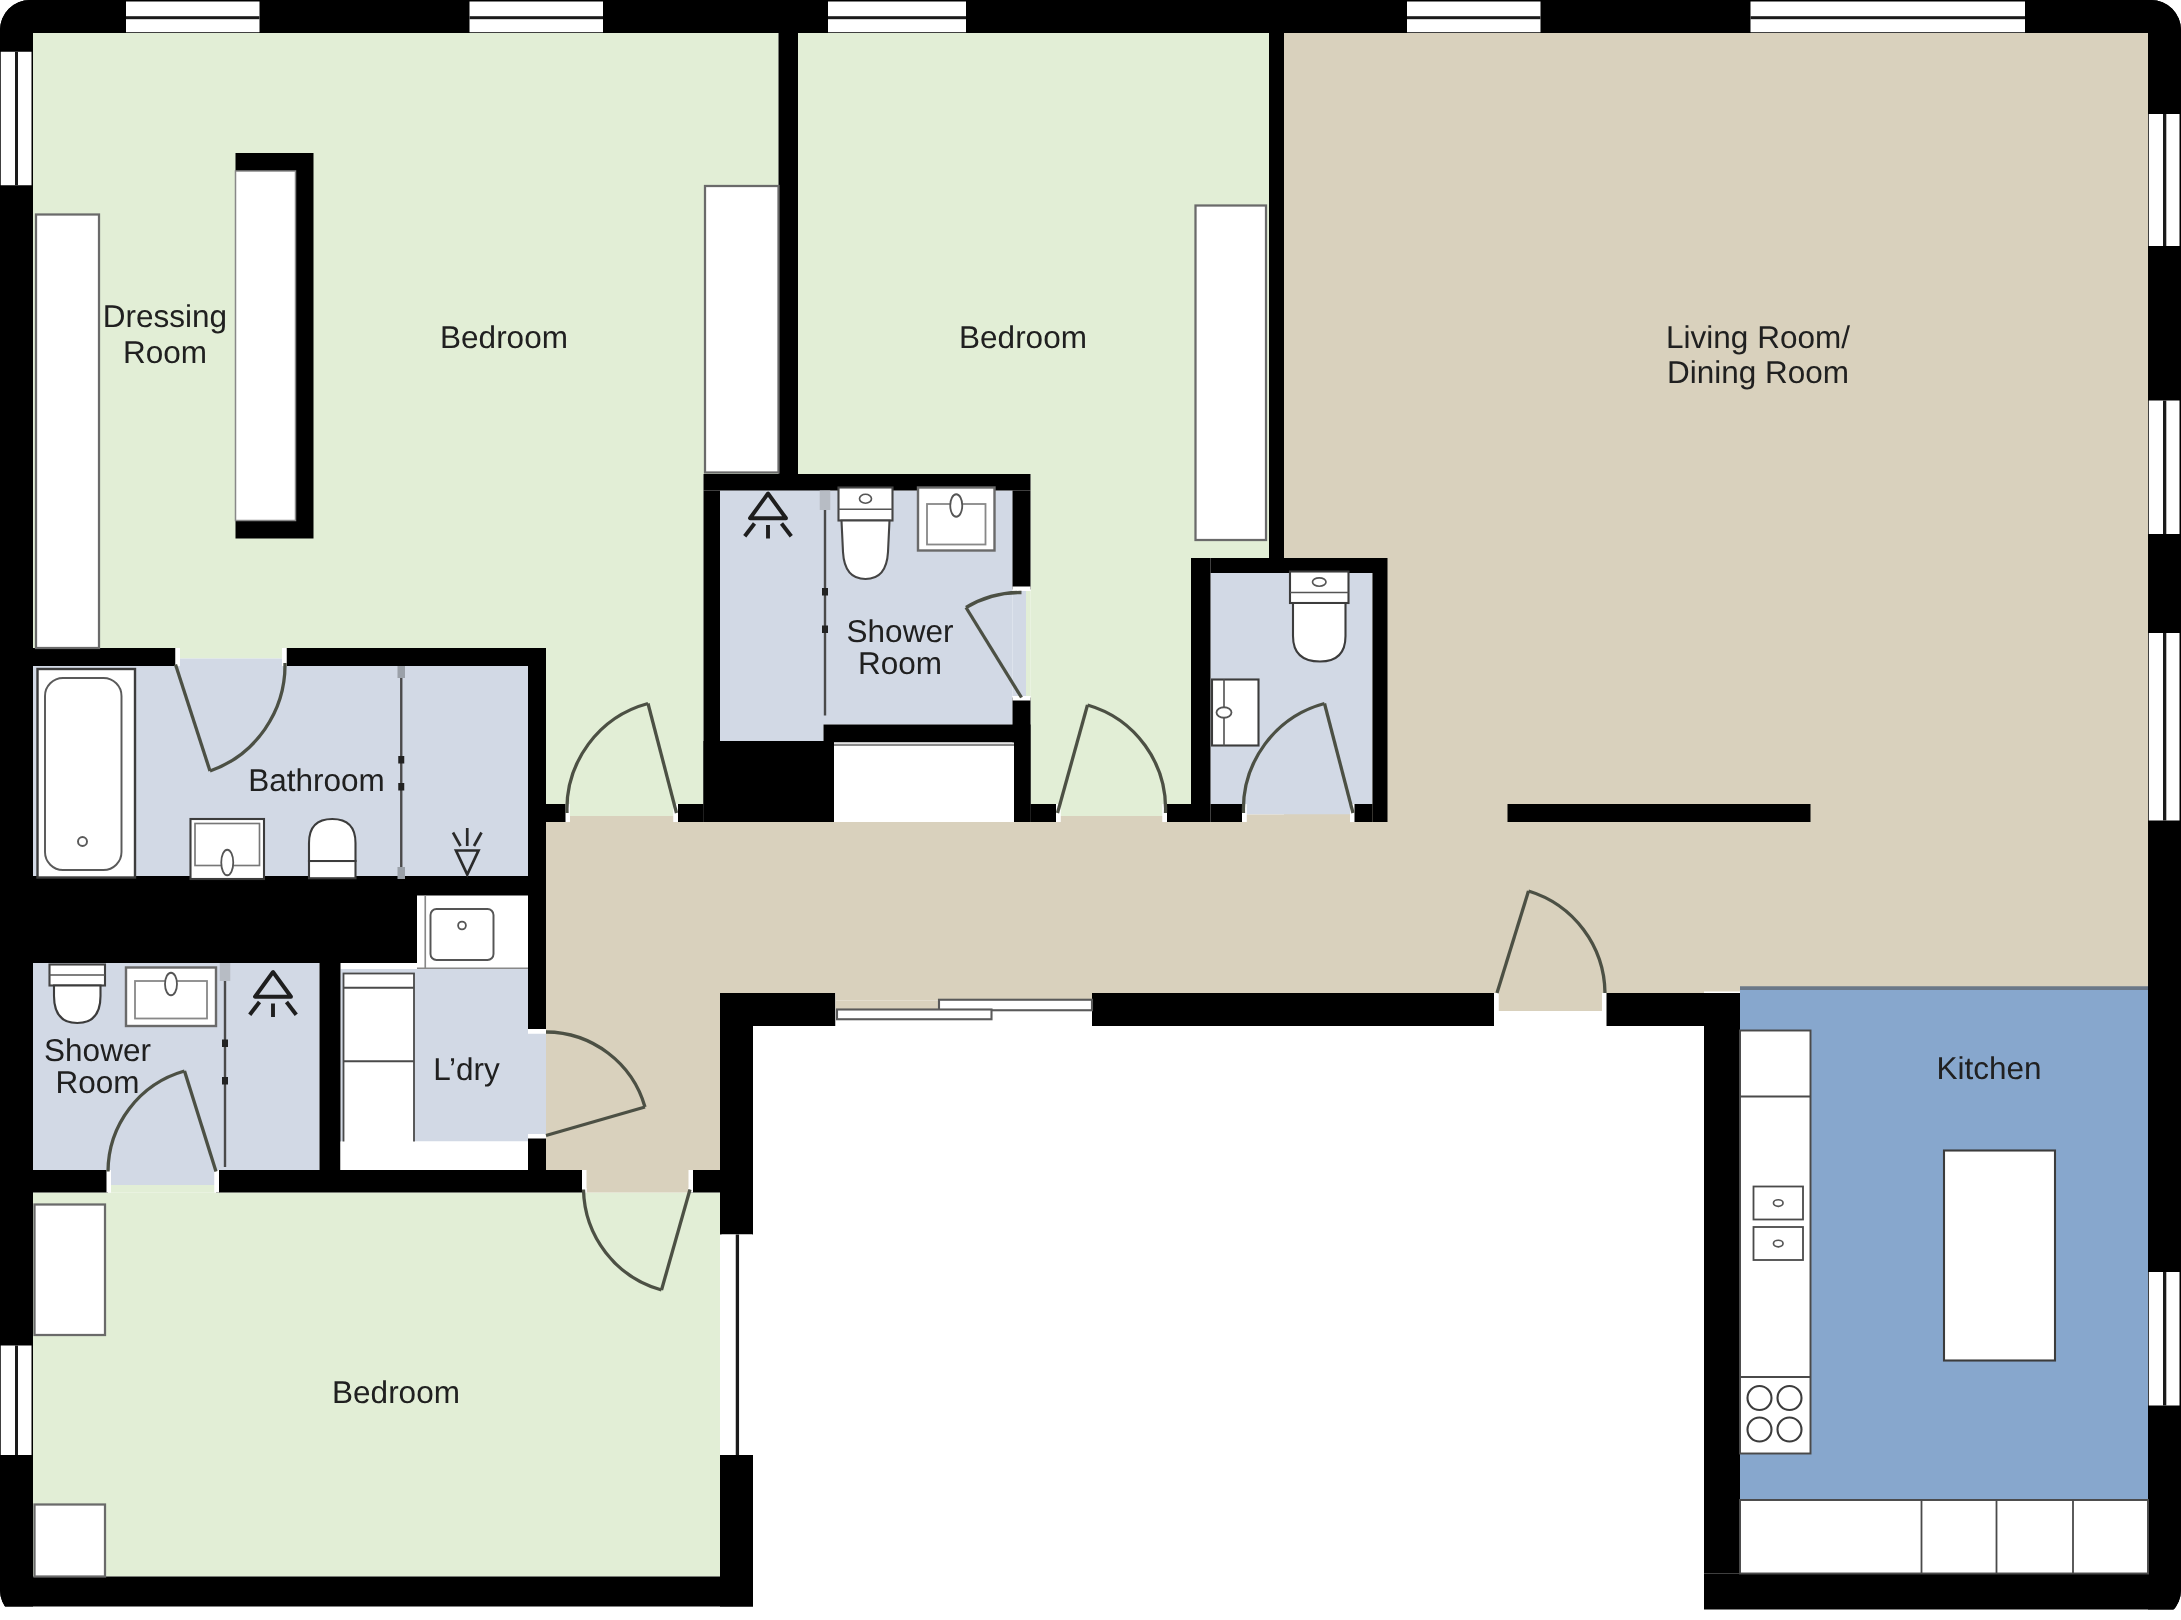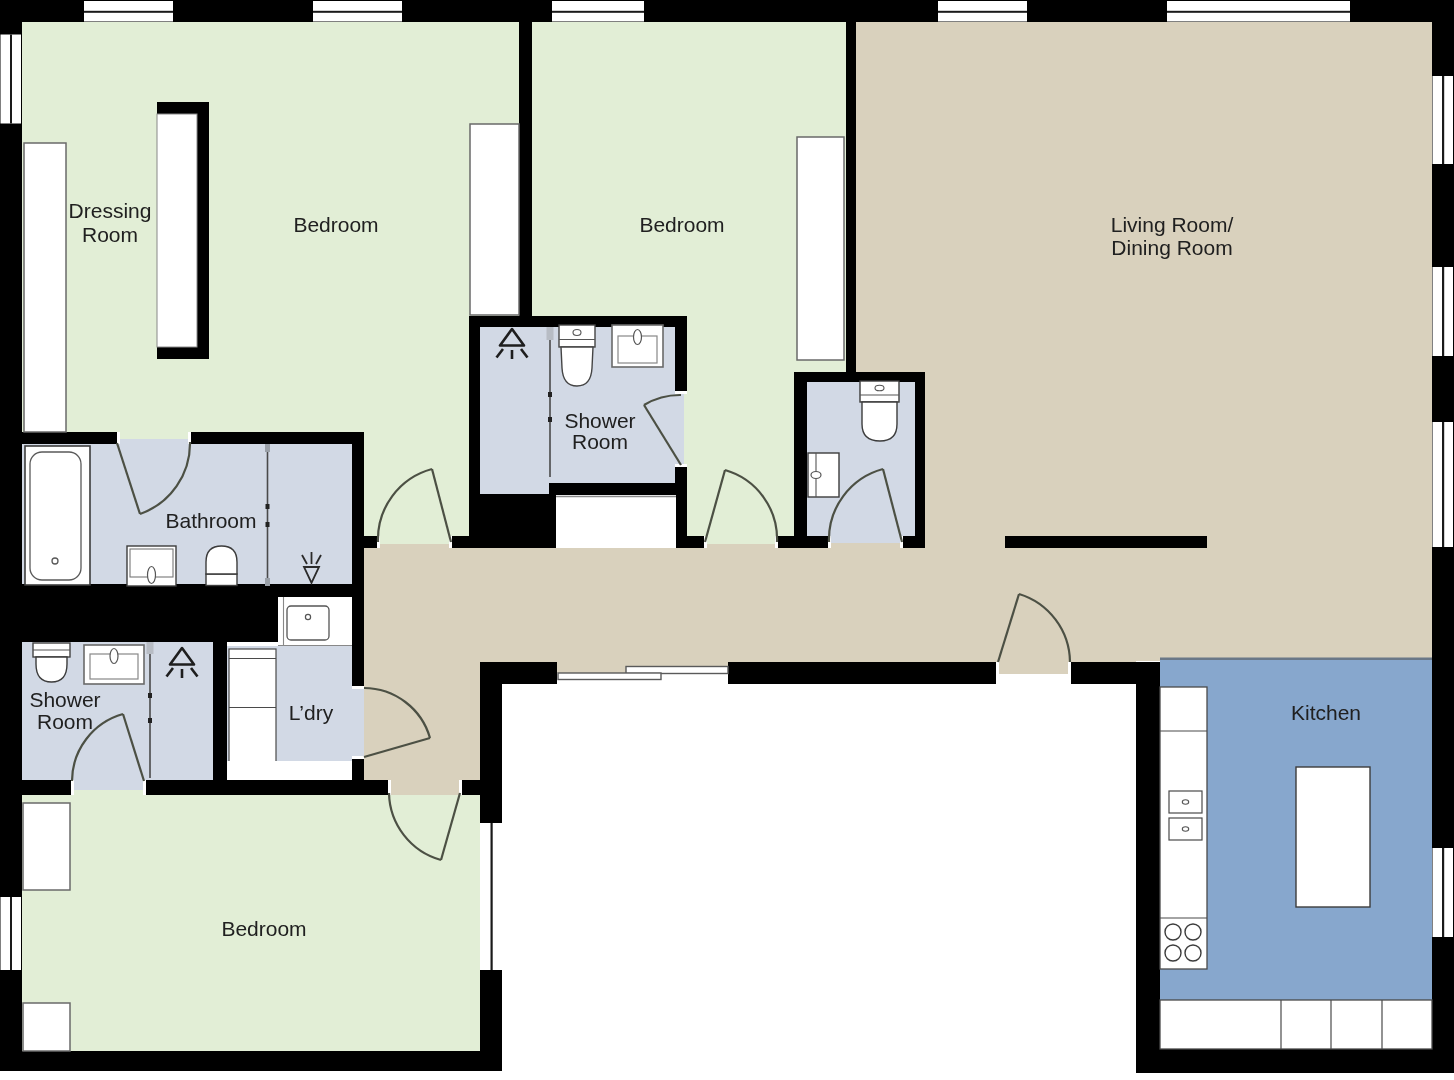--- a/index.html
+++ b/index.html
@@ -1,16 +1,16 @@
 <!DOCTYPE html>
 <html><head>
 <meta charset="utf-8">
 <style>
   html,body{margin:0;padding:0;background:#ffffff;}
-  #plan{position:relative;width:1454px;height:1080px;background:#ffffff;overflow:hidden;}
+  #plan{position:relative;width:1454px;height:1080px;background:#ffffff;overflow:hidden;border-radius:20px;}
   svg{display:block;}
   text{font-family:"Liberation Sans", sans-serif;fill:#202020;}
 </style>
 </head>
 <body>
 <div id="plan">
 <svg width="1454" height="1080" viewBox="0 0 1454 1080">
 
 <rect x="0" y="0" width="1454" height="1080" fill="#ffffff"></rect>
 

